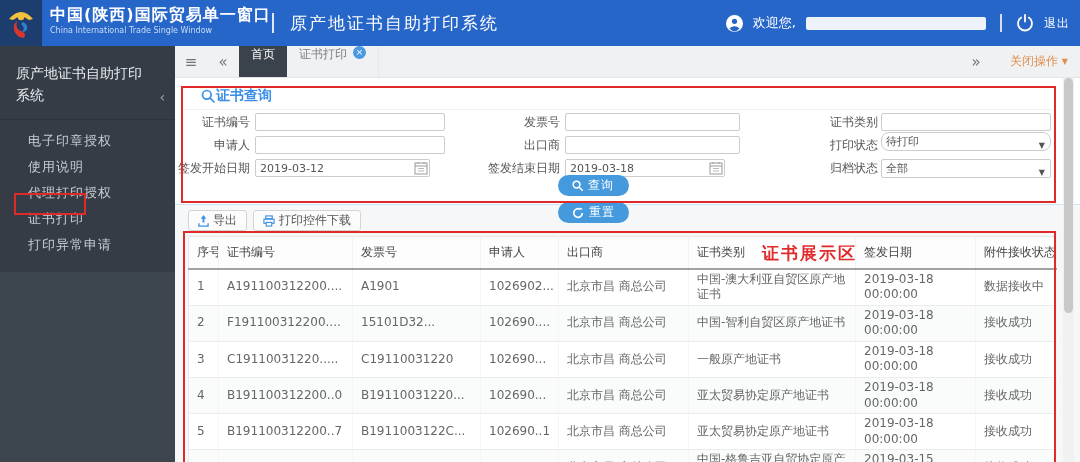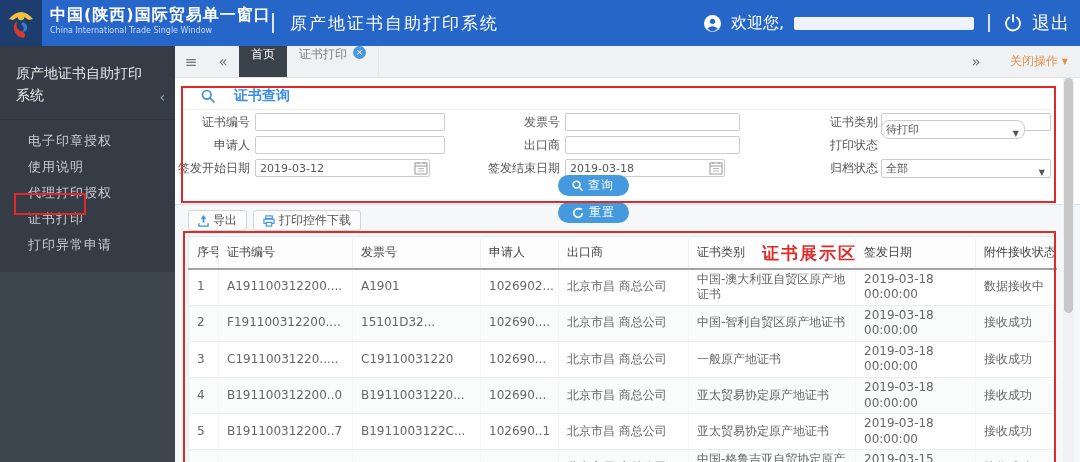--- a/index.html
+++ b/index.html
@@ -11,24 +11,24 @@
   }
   
   .topbar { position:absolute; left:0; top:0; width:1080px; height:46px; background:#2766c9; display:flex; align-items:center; color:#fff; z-index:5; }
   .logo-tile { position:absolute; left:0; top:0; width:42px; height:46px; background:#1e3d6f; display:flex; align-items:center; justify-content:center; }
   .brand { position:absolute; left:50px; top:6px; line-height:1.15; }
   .brand-title { font-size:16px; font-weight:bold; letter-spacing:1px; }
   .brand-sub { font-size:8px; color:#c9dcf4; margin-top:2px; }
   .top-divider { position:absolute; left:272px; top:13px; width:2px; height:20px; background:rgba(255,255,255,.85); }
   .app-title { position:absolute; left:290px; top:12px; font-size:17px; letter-spacing:2px; font-weight:500; }
   .top-right { position:absolute; right:10px; top:0; height:46px; display:flex; align-items:center; gap:10px; }
-  .welcome { font-size:16px; }
+  .welcome { font-size:13px; }
   .redacted { width:180px; height:13px; background:rgba(255,255,255,.92); border-radius:2px; }
   .top-sep { width:2px; height:18px; background:rgba(255,255,255,.8); margin:0 4px; }
-  .logout { font-size:18px; letter-spacing:1px; cursor:pointer; }
+  .logout { font-size:12px; letter-spacing:1px; cursor:pointer; }
   .icon-btn { display:flex; align-items:center; cursor:pointer; }
   
   .sidebar { position:absolute; left:0; top:46px; width:175px; height:416px; background:#3d454e; color:#c6ccd2; }
   .side-head { padding:16px 12px 12px 16px; background:#353c45; border-bottom:1px solid #2e343c; position:relative; }
   .side-title { font-size:14px; color:#e8ebee; line-height:1.6; width:130px; }
   .side-collapse { position:absolute; right:10px; bottom:14px; color:#9aa3ac; font-size:14px; cursor:pointer; }
   .side-menu { padding-top:8px; background:#353c45; padding-bottom:14px; }
   .side-item { height:26px; line-height:26px; padding-left:28px; font-size:13px; cursor:pointer; letter-spacing:1px; }
   
   .tabbar { position:absolute; left:175px; top:46px; width:905px; height:32px; background:#f0f1f2; border-bottom:1px solid #e3e4e6; display:flex; align-items:stretch; z-index:4; }
@@ -36,21 +36,21 @@
   .tab { display:flex; align-items:flex-start; padding:0 12px; font-size:12px; cursor:pointer; gap:6px; }
   .tab.active { background:#3a424b; color:#fff; }
   .tab.plain { color:#7a8187; border-right:1px solid #e6e7e9; }
   .tab-close { width:13px; height:13px; border-radius:50%; background:#4a97e2; color:#fff; font-size:9px; line-height:13px; text-align:center; }
   .tabbar-right { margin-left:auto; display:flex; align-items:center; gap:18px; padding-right:12px; }
   .close-menu { color:#de8f4e; font-size:12px; cursor:pointer; }
   .close-menu .caret { font-size:8px; vertical-align:1px; }
   
   .content { position:absolute; left:175px; top:78px; width:905px; height:384px; background:#f6f7f8; }
   .query-panel { position:absolute; left:0; top:0; width:905px; height:127px; background:#fff; border-bottom:1px solid #cfe4f7; }
-  .q-title { position:absolute; left:26px; top:9px; color:#3a8ee6; font-size:14px; font-weight:bold; display:flex; align-items:center; gap:19px; }
+  .q-title { position:absolute; left:26px; top:9px; color:#3a8ee6; font-size:14px; font-weight:bold; display:flex; align-items:center; gap:1px; }
   .q-sep { position:absolute; left:8px; top:31px; width:868px; height:1px; background:#efefef; }
   .f-label { position:absolute; font-size:12px; color:#555; text-align:right; height:18px; line-height:18px; }
   .f-input { position:absolute; height:18px; border:1px solid #ccc; border-radius:2px; background:#fff; font-size:11px; color:#555; padding:0 4px; font-family:"DejaVu Sans","Liberation Sans",sans-serif; }
   .f-select { position:absolute; height:19px; border:1px solid #ccc; border-radius:2px; background:#fff; font-size:11px; color:#555; line-height:17px; padding:0 4px; cursor:pointer; }
   .f-select .caret { position:absolute; right:5px; top:4px; font-size:8px; color:#555; }
   .f-date { padding-right:20px; }
   .cal-ico { position:absolute; top:2px; }
   .btn-row { position:absolute; top:97px; left:383px; display:flex; gap:6px;flex-direction:column; }
   .pill-btn { height:21px; padding:0 14px; background:#459ade; border:none; border-radius:11px; color:#fff; font-size:12px; display:flex; align-items:center; gap:5px; cursor:pointer; font-family:inherit; letter-spacing:1px; }
   .toolbar { position:absolute; left:0; top:127px; width:905px; height:31px; display:flex; align-items:center; gap:6px; padding-left:13px; }
@@ -159,21 +159,21 @@
       <div class="f-label" style="left:325px; top:35px; width:60px;">发票号</div>
       <input class="f-input" style="left: 390px; top: 35px; width: 175px;">
       <div class="f-label" style="left:643px; top:35px; width:60px;">证书类别</div>
       <input class="f-input" style="left: 706px; top: 35px; width: 170px;">
 
       <div class="f-label" style="left:10px; top:58px; width:65px;">申请人</div>
       <input class="f-input" style="left: 80px; top: 58px; width: 190px;">
       <div class="f-label" style="left:325px; top:58px; width:60px;">出口商</div>
       <input class="f-input" style="left: 390px; top: 58px; width: 175px;">
       <div class="f-label" style="left:631px; top:58px; width:72px;">打印状态</div>
-      <div class="f-select" style="left:706px; top:42px; width:144px;border-radius:8px;">
+      <div class="f-select" style="left:706px; top:54px; width:170px;border-radius:8px;">
         <span>待打印</span>
         <span class="caret">▼</span>
       </div>
 
       <div class="f-label" style="left:0px; top:81px; width:75px;">签发开始日期</div>
       <input class="f-input f-date" style="left: 80px; top: 81px; width: 175px;" value="2019-03-12">
       <span class="cal-ico" style="position:absolute; left:239px; top:83px;">
         <svg width="14" height="14" viewBox="0 0 14 14">
             <rect x="1" y="2" width="12" height="11" fill="none" stroke="#9a9a9a"></rect>
             <line x1="1" y1="5" x2="13" y2="5" stroke="#9a9a9a"></line>

